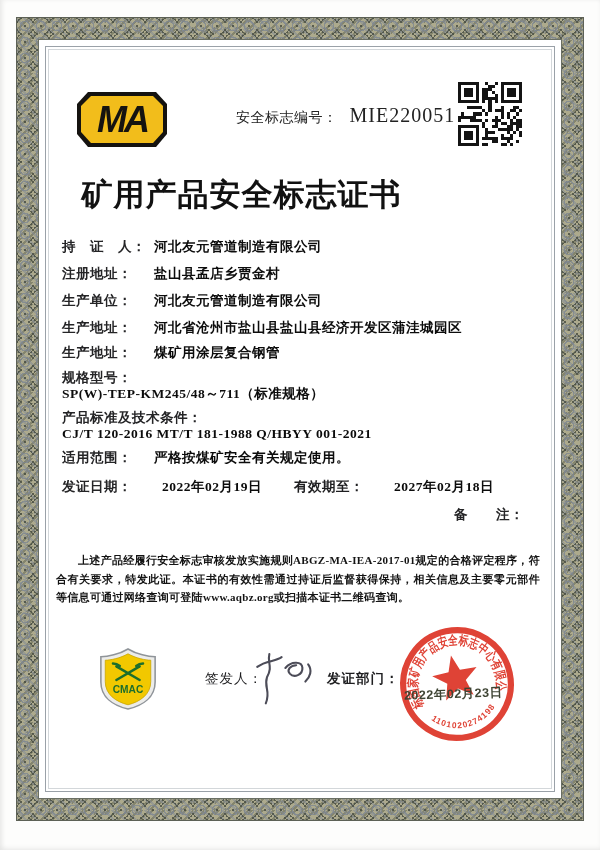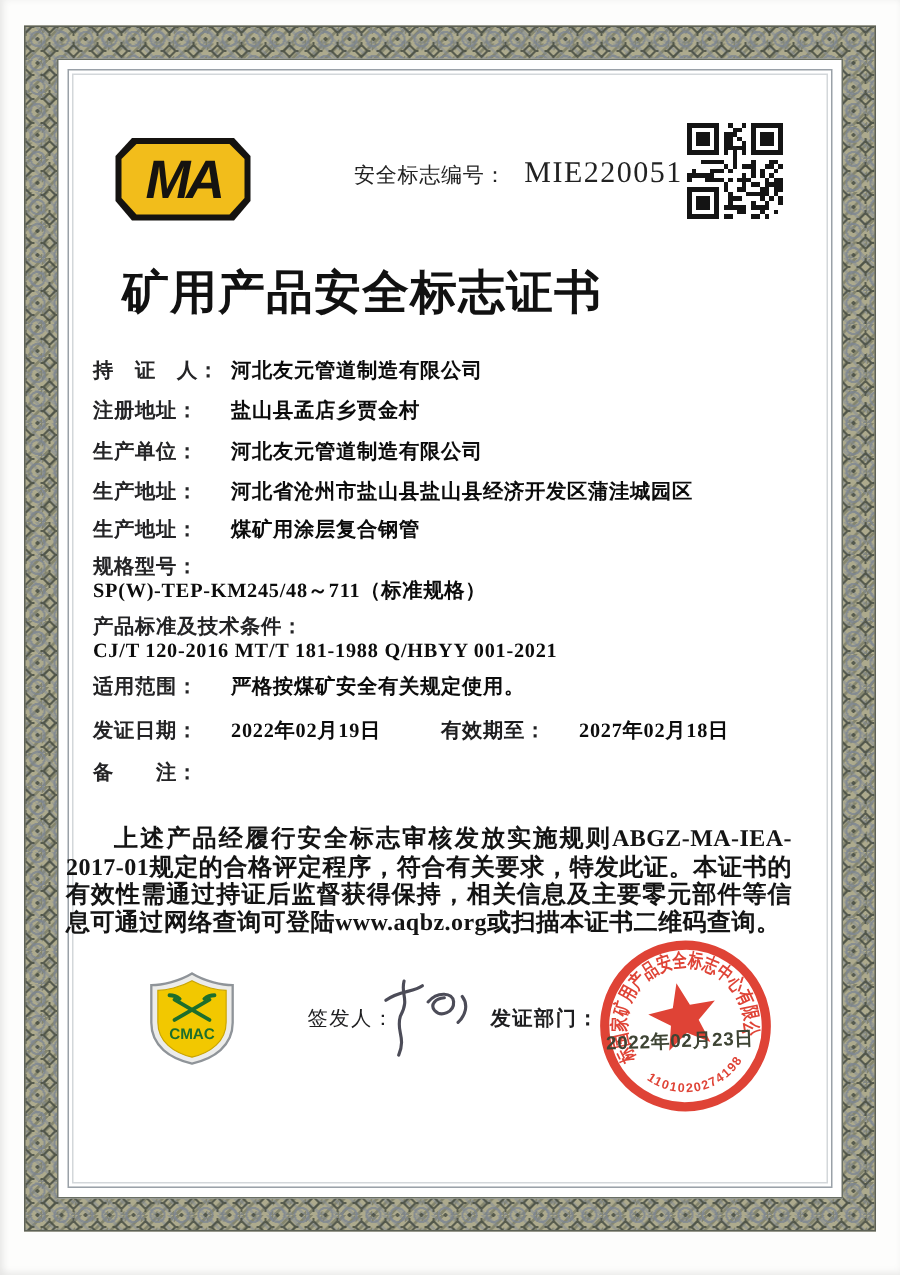--- a/index.html
+++ b/index.html
@@ -41,27 +41,27 @@
     letter-spacing:1px;color:#111;
   }
   
   .fields{left:62px;top:239px;width:484px;}
   .row{display:flex;align-items:baseline;line-height:16px;font-size:13.5px;}
   .row.m11{margin-bottom:11px;} .row.m9{margin-bottom:9px;} .row.m8{margin-bottom:8px;flex-direction:column;}
   .lbl{font-weight:700;color:#242426;flex:0 0 auto;min-width:92px;letter-spacing:.5px;}
   .lbl.wide{min-width:0;margin-right:28px;}
   .val{font-family:"Liberation Serif",serif;font-weight:700;color:#0c0c0c;letter-spacing:.5px;}
   .row.dates{margin-top:13px;}
-  .row.dates .val{min-width:108px;}
+  .row.dates .val{min-width:108px;text-align:right;}
   .row.dates .lbl2{font-weight:700;min-width:92px;margin-left:32px;letter-spacing:.5px;}
-  .row.remark{margin-top:12px;}
+  .row.remark{margin-top:12px;justify-content:flex-end;}
   
   .statement{
-    left:44px;top:551px;width:484px;
-    font-family:"Liberation Serif",serif;font-weight:700;font-size:16px;
+    left:56px;top:551px;width:484px;
+    font-family:"Liberation Serif",serif;font-weight:700;font-size:11px;
     line-height:18.5px;text-indent:2em;text-align:justify;color:#141414;letter-spacing:.3px;
   }
   
   .cmac{left:95px;top:648px;width:66px;height:62px;}
   .signer-lbl{left:205px;top:670px;font-size:13.5px;font-weight:400;letter-spacing:1px;}
   .signature{left:249px;top:648px;width:72px;height:58px;transform:rotate(-4deg);}
   .dept-lbl{left:327px;top:670px;font-size:13.5px;font-weight:700;letter-spacing:1px;}
   .seal{left:382px;top:609px;width:150px;height:150px;transform:rotate(-12deg);opacity:.93;mix-blend-mode:multiply;}
   .stamp-date{
     left:404px;top:686px;font-size:12.5px;font-weight:700;color:#3e4434;

